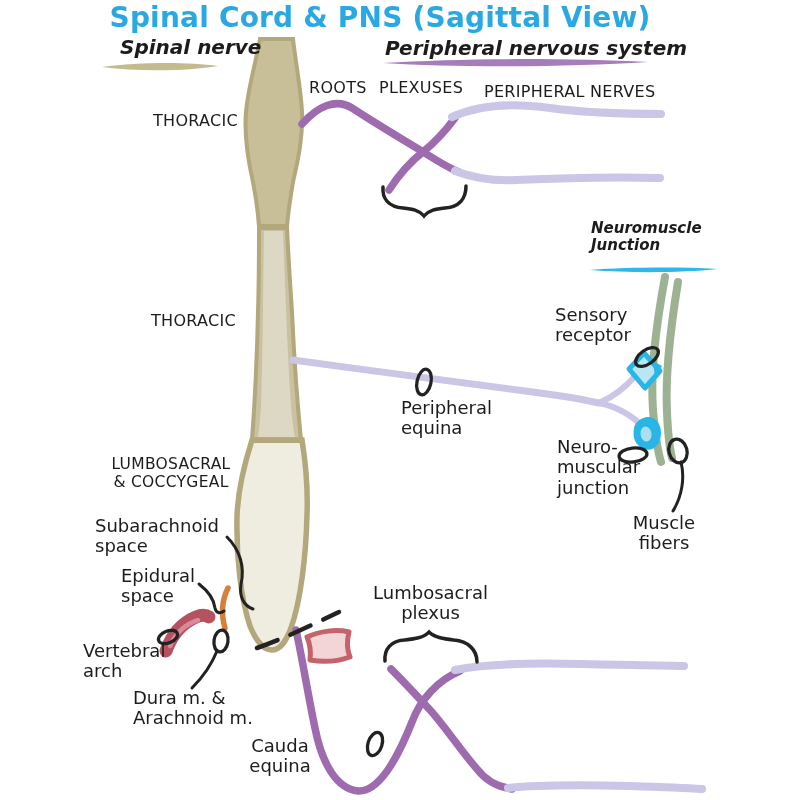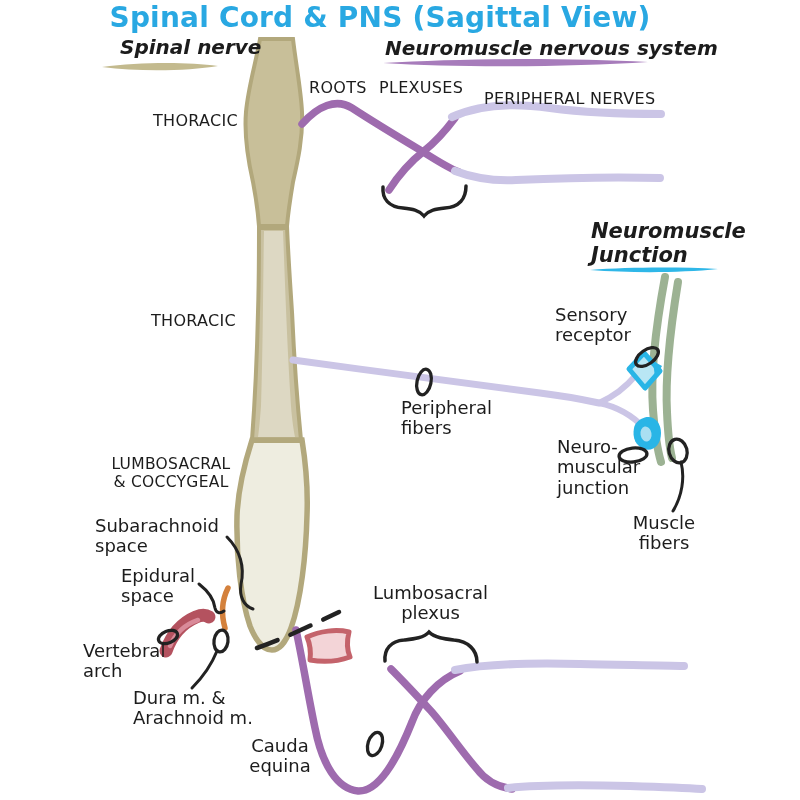--- a/index.html
+++ b/index.html
@@ -90,35 +90,35 @@
 
     <path d="M383,187 C382,199 389,207 403,208 C412,209 419,210 424,216
              C429,210 436,209 445,208 C459,207 466,199 466,186" fill="none" stroke="#222" stroke-width="3.5" stroke-linecap="round"></path>
     <path d="M385,661 C384,649 391,641 404,640 C413,639 424,638 429,632
              C435,638 445,639 454,640 C468,641 477,650 477,662" fill="none" stroke="#222" stroke-width="3.5" stroke-linecap="round"></path>
   </svg>
 
   <div class="title" style="color:#29a8e2">Spinal Cord &amp; PNS (Sagittal View)</div>
 
   <div class="lbl head" style="left:120px;top:36px">Spinal nerve</div>
-  <div class="lbl head" style="left:385px;top:37px">Neuromuscle nervous system</div>
-  <div class="lbl head" style="left:591px;top:220px;font-size:21px">Neuromuscle
+  <div class="lbl head" style="left:385px;top:37px">Peripheral nervous system</div>
+  <div class="lbl head" style="left:591px;top:220px;font-size:15px">Neuromuscle
 Junction</div>
 
   <div class="lbl caps" style="left:309px;top:79px">ROOTS</div>
   <div class="lbl caps" style="left:379px;top:79px">PLEXUSES</div>
-  <div class="lbl caps" style="left:484px;top:90px">PERIPHERAL NERVES</div>
+  <div class="lbl caps" style="left:484px;top:83px">PERIPHERAL NERVES</div>
 
   <div class="lbl caps" style="left:153px;top:112px">THORACIC</div>
   <div class="lbl caps" style="left:151px;top:312px">THORACIC</div>
   <div class="lbl caps ctr" style="left:100px;top:456px;width:142px;font-size:15.5px">LUMBOSACRAL
 &amp; COCCYGEAL</div>
 
   <div class="lbl" style="left:401px;top:398px">Peripheral
-fibers</div>
+equina</div>
   <div class="lbl" style="left:555px;top:305px">Sensory
 receptor</div>
   <div class="lbl" style="left:557px;top:437px">Neuro-
 muscular
 junction</div>
   <div class="lbl ctr" style="left:626px;top:513px;width:76px">Muscle
 fibers</div>
 
   <div class="lbl" style="left:95px;top:516px">Subarachnoid
 space</div>

